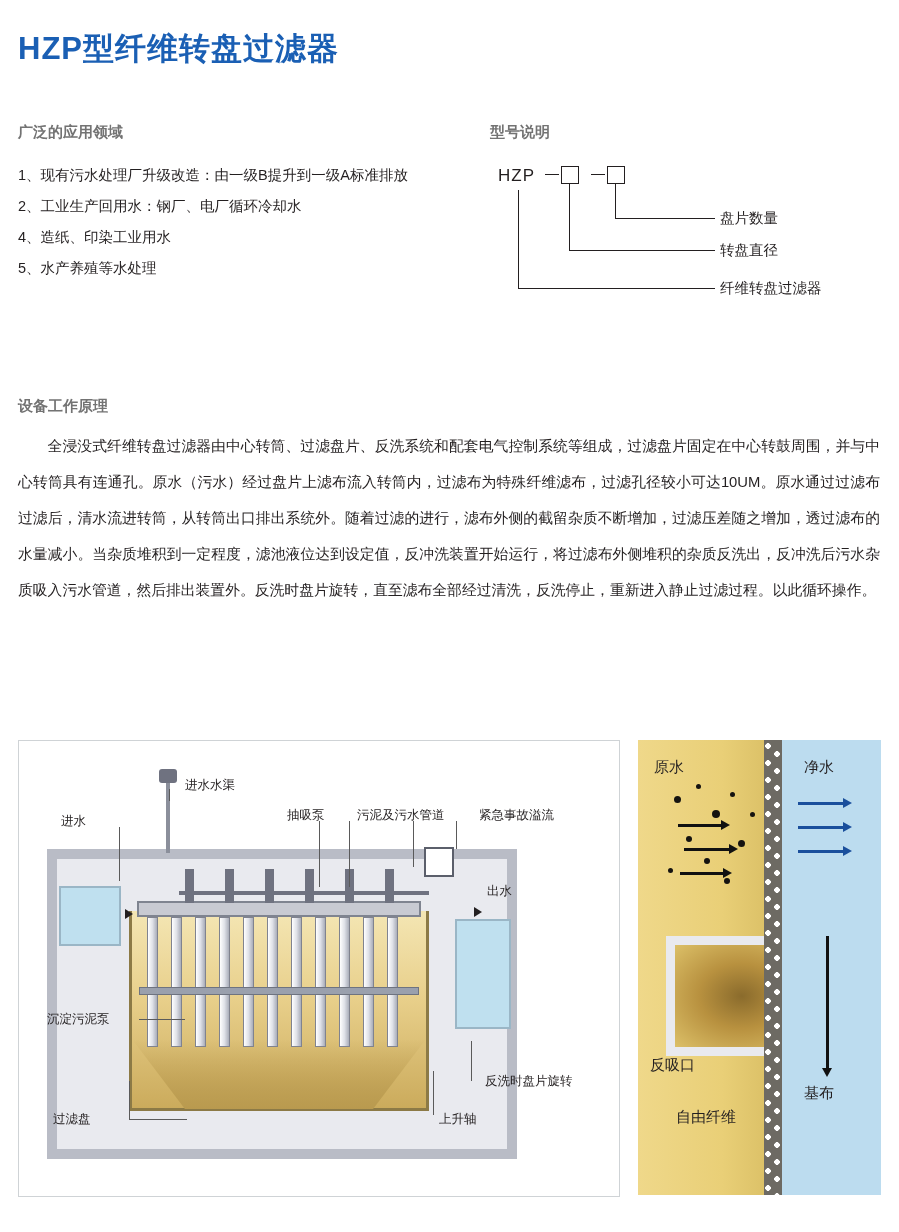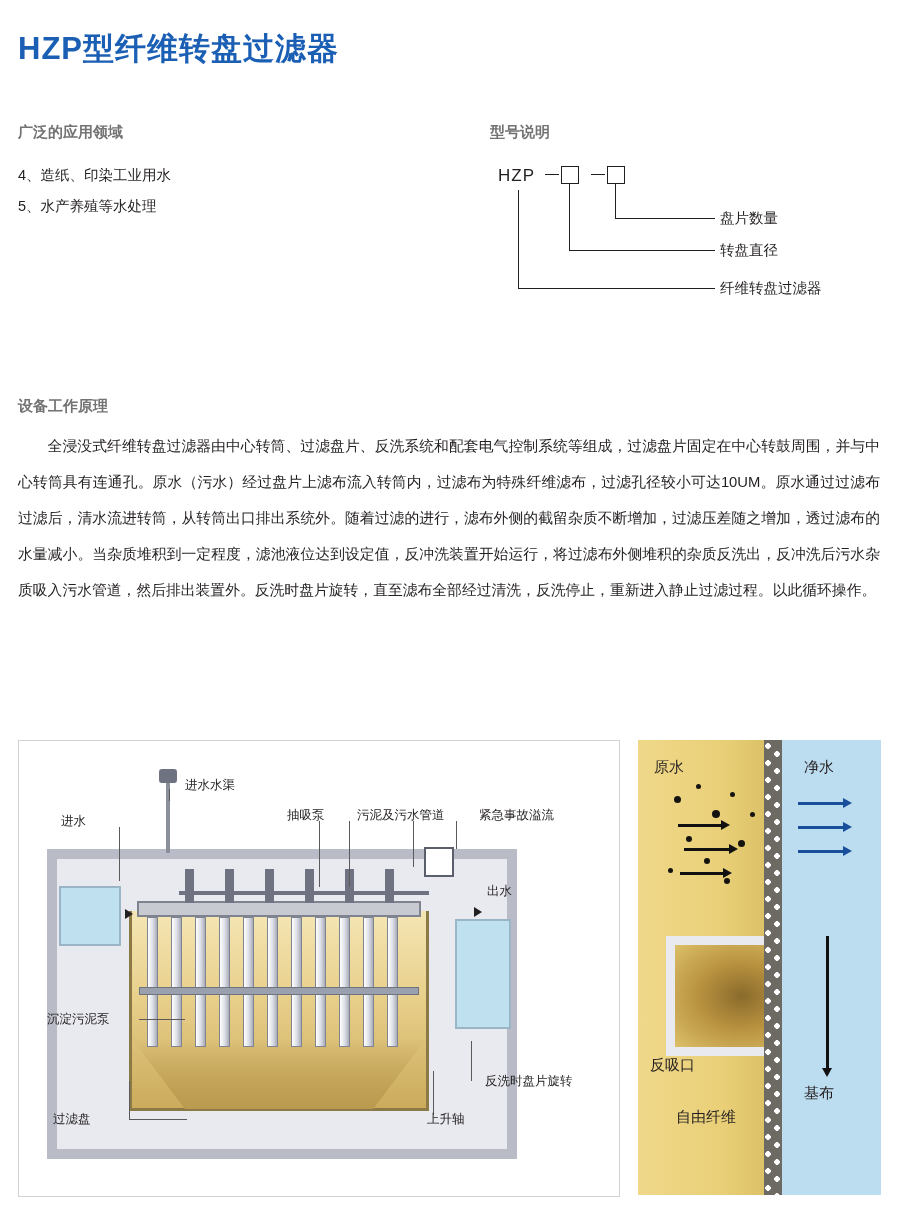--- a/index.html
+++ b/index.html
@@ -371,20 +371,22 @@
 </style>
 </head>
 <body>
 
 <div class="page">
 
   <div class="title">HZP型纤维转盘过滤器</div>
 
   <div class="section-head" id="app-head">广泛的应用领域</div>
   <div class="app-list">
+    <div class="item">1、现有污水处理厂升级改造：由一级B提升到一级A标准排放</div>
+    <div class="item">2、工业生产回用水：钢厂、电厂循环冷却水</div>
     <div class="item">4、造纸、印染工业用水</div>
     <div class="item">5、水产养殖等水处理</div>
   </div>
 
   <div class="section-head" id="model-head">型号说明</div>
   <div class="model">
     <div class="hzp">HZP</div>
     <div class="dash1"></div>
     <div class="dash2"></div>
     <div class="box box1"></div>
@@ -456,21 +458,21 @@
 
     <div class="fl-label" style="left:42px; top:72px;">进水</div>
     <div class="fl-label" style="left:166px; top:36px;">进水水渠</div>
     <div class="fl-label" style="left:268px; top:66px;">抽吸泵</div>
     <div class="fl-label" style="left:338px; top:66px;">污泥及污水管道</div>
     <div class="fl-label" style="left:460px; top:66px;">紧急事故溢流</div>
     <div class="fl-label" style="left:468px; top:142px;">出水</div>
     <div class="fl-label" style="left:28px; top:270px;">沉淀污泥泵</div>
     <div class="fl-label" style="left:34px; top:370px;">过滤盘</div>
     <div class="fl-label" style="left:466px; top:332px;">反洗时盘片旋转</div>
-    <div class="fl-label" style="left:408px; top:370px;">上升轴</div>
+    <div class="fl-label" style="left:420px; top:370px;">上升轴</div>
   </div>
 
   <div class="fig-right">
     <div class="rf-left"></div>
     <div class="rf-right"></div>
     <div class="rf-mesh"></div>
     <div class="rf-box"></div>
 
     <div class="speck" style="left:36px; top:56px; width:7px; height:7px;"></div>
     <div class="speck" style="left:58px; top:44px; width:5px; height:5px;"></div>

